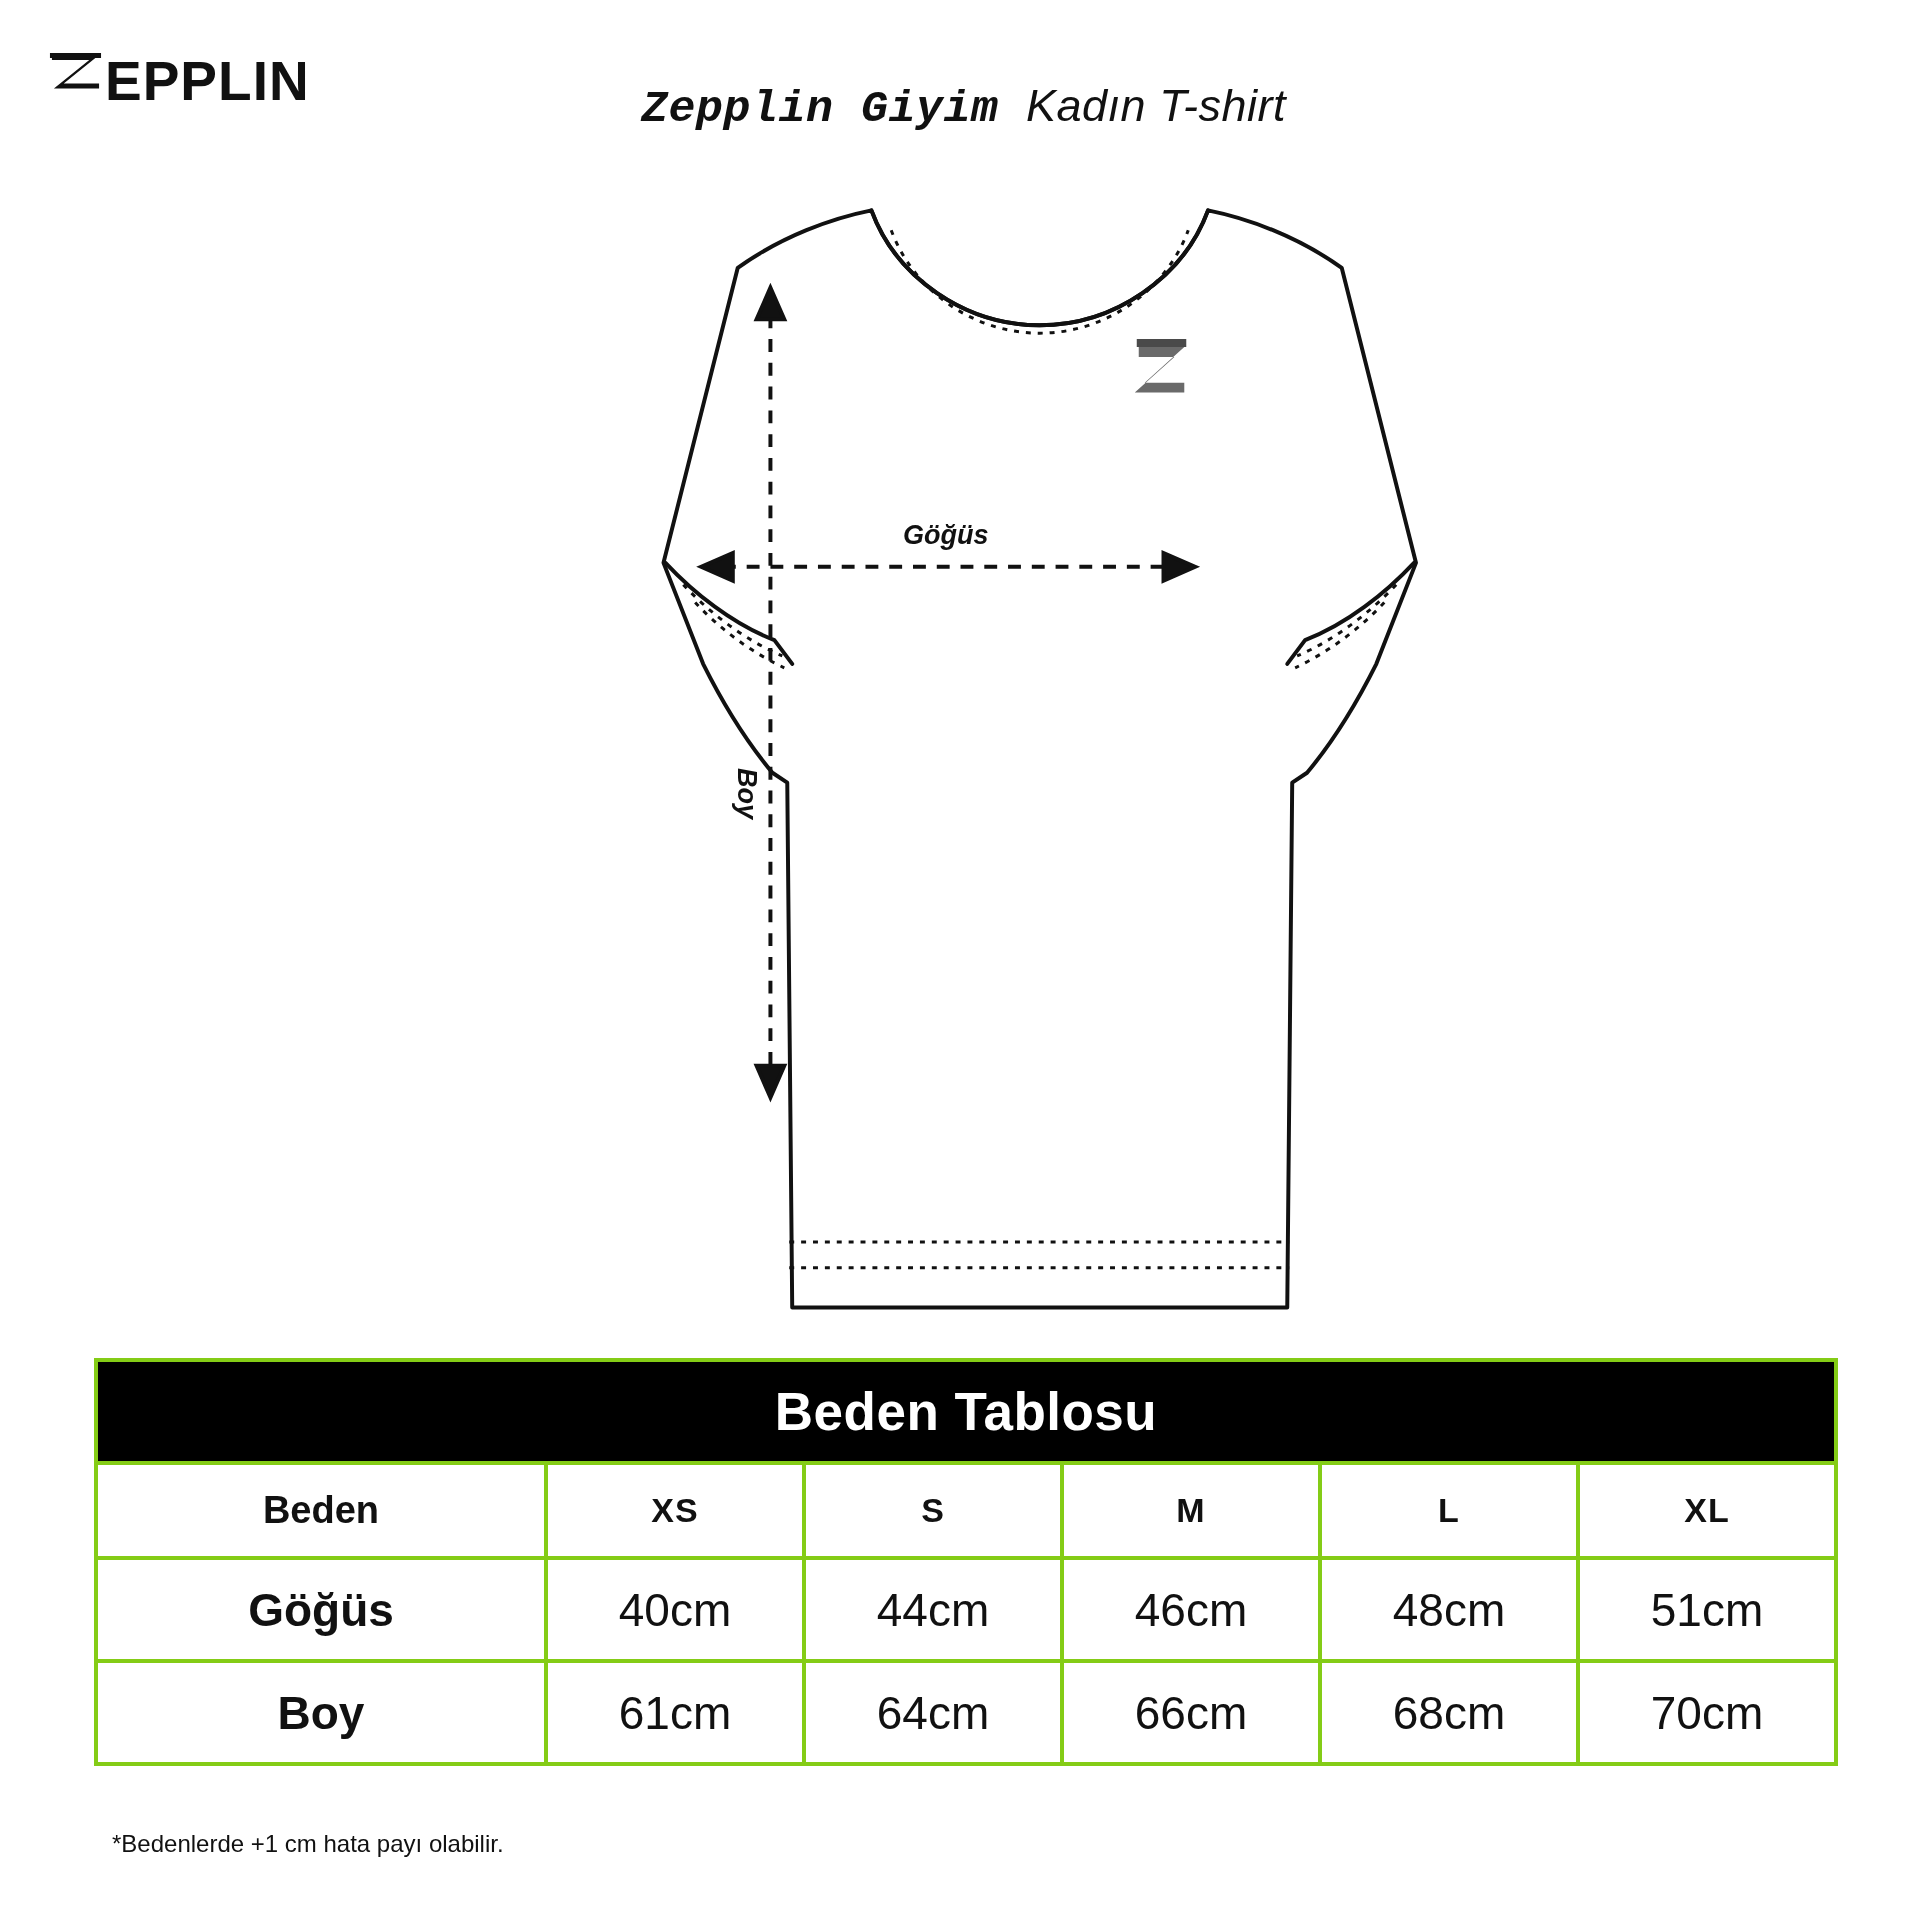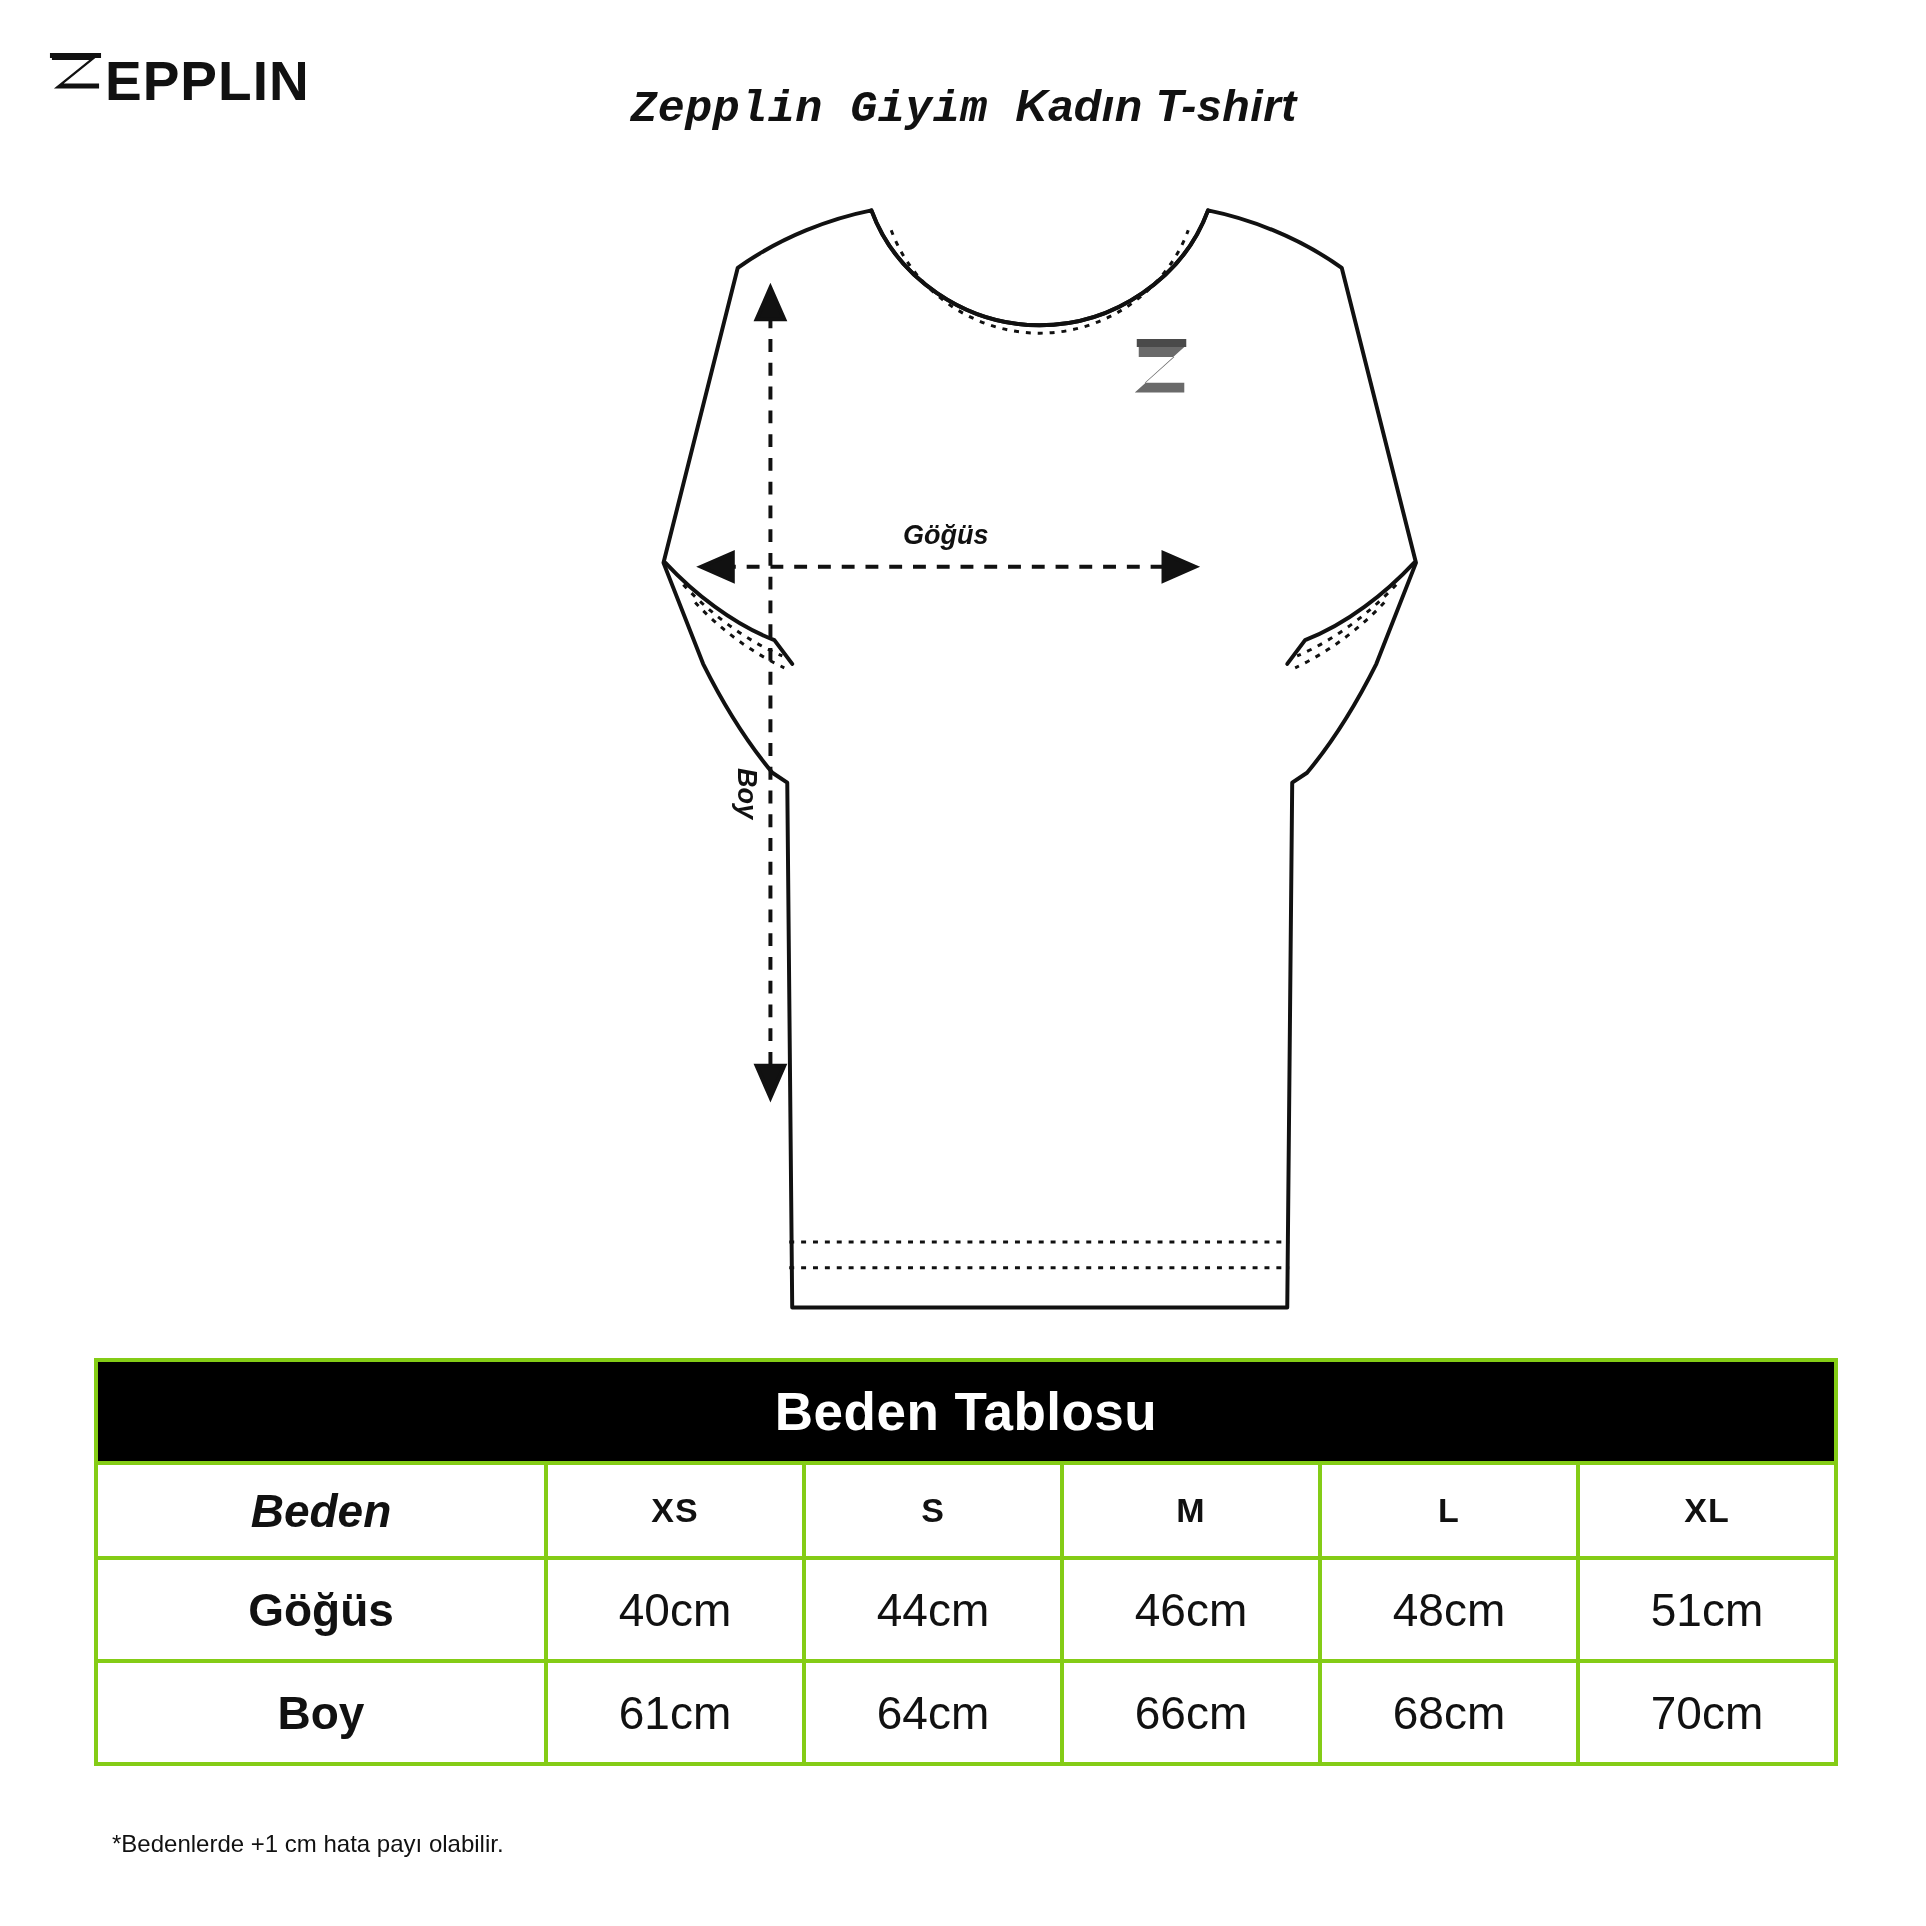--- a/index.html
+++ b/index.html
@@ -53,21 +53,21 @@
     font-size: 45px;
     line-height: 1.1;
     font-style: italic;
     letter-spacing: 0.5px;
   }
   .title .thin {
     font-weight: 700;
     font-family: Liberation Mono, monospace;
   }
   .title .bold {
-    font-weight: 700;
+    font-weight: 400;
   }
 
   
   .illustration {
     position: absolute;
     left: 0;
     top: 149px;
     width: 1927px;
     height: 1198px;
   }
@@ -118,22 +118,21 @@
     font-size: 53px;
     font-weight: 700;
     height: 99px;
     letter-spacing: 0.5px;
   }
   .hdr-row td {
     height: 91px;
     font-weight: 700;
   }
   .hdr-label {
-    font-size: 46px;
-    font-style: italic;
+    font-size: 38px;
   }
   .hdr-size {
     font-size: 34px;
     letter-spacing: 1px;
   }
   .row-label {
     font-size: 46px;
     font-weight: 700;
     text-align: center;
   }

